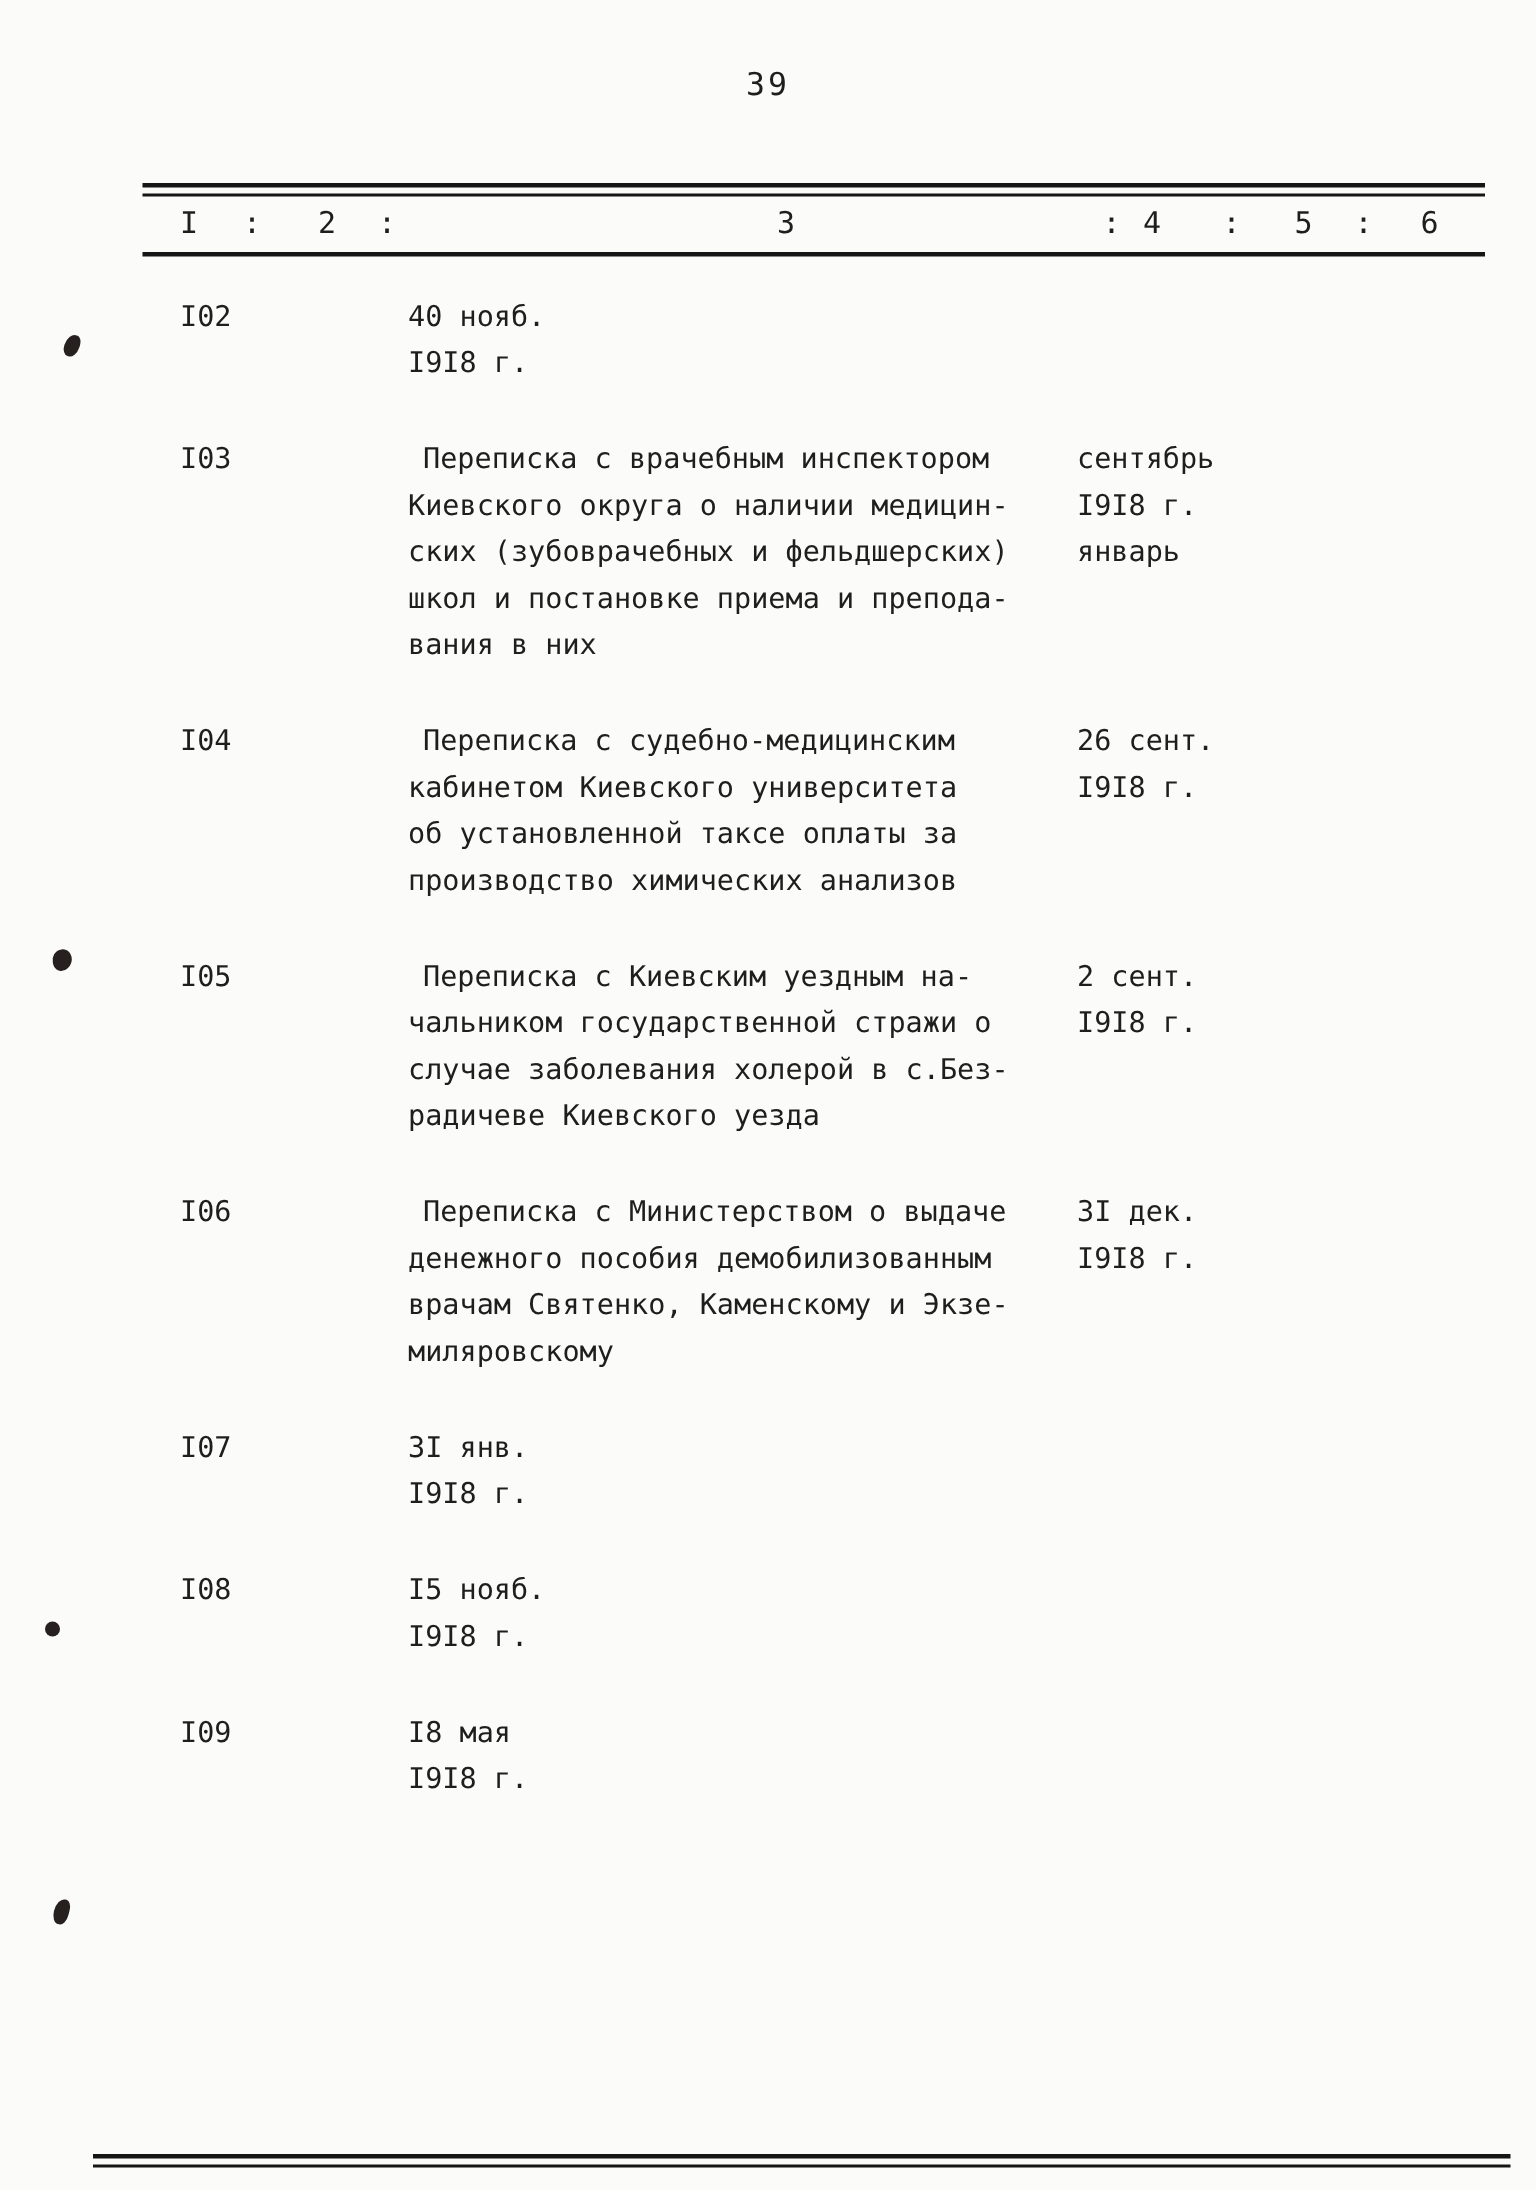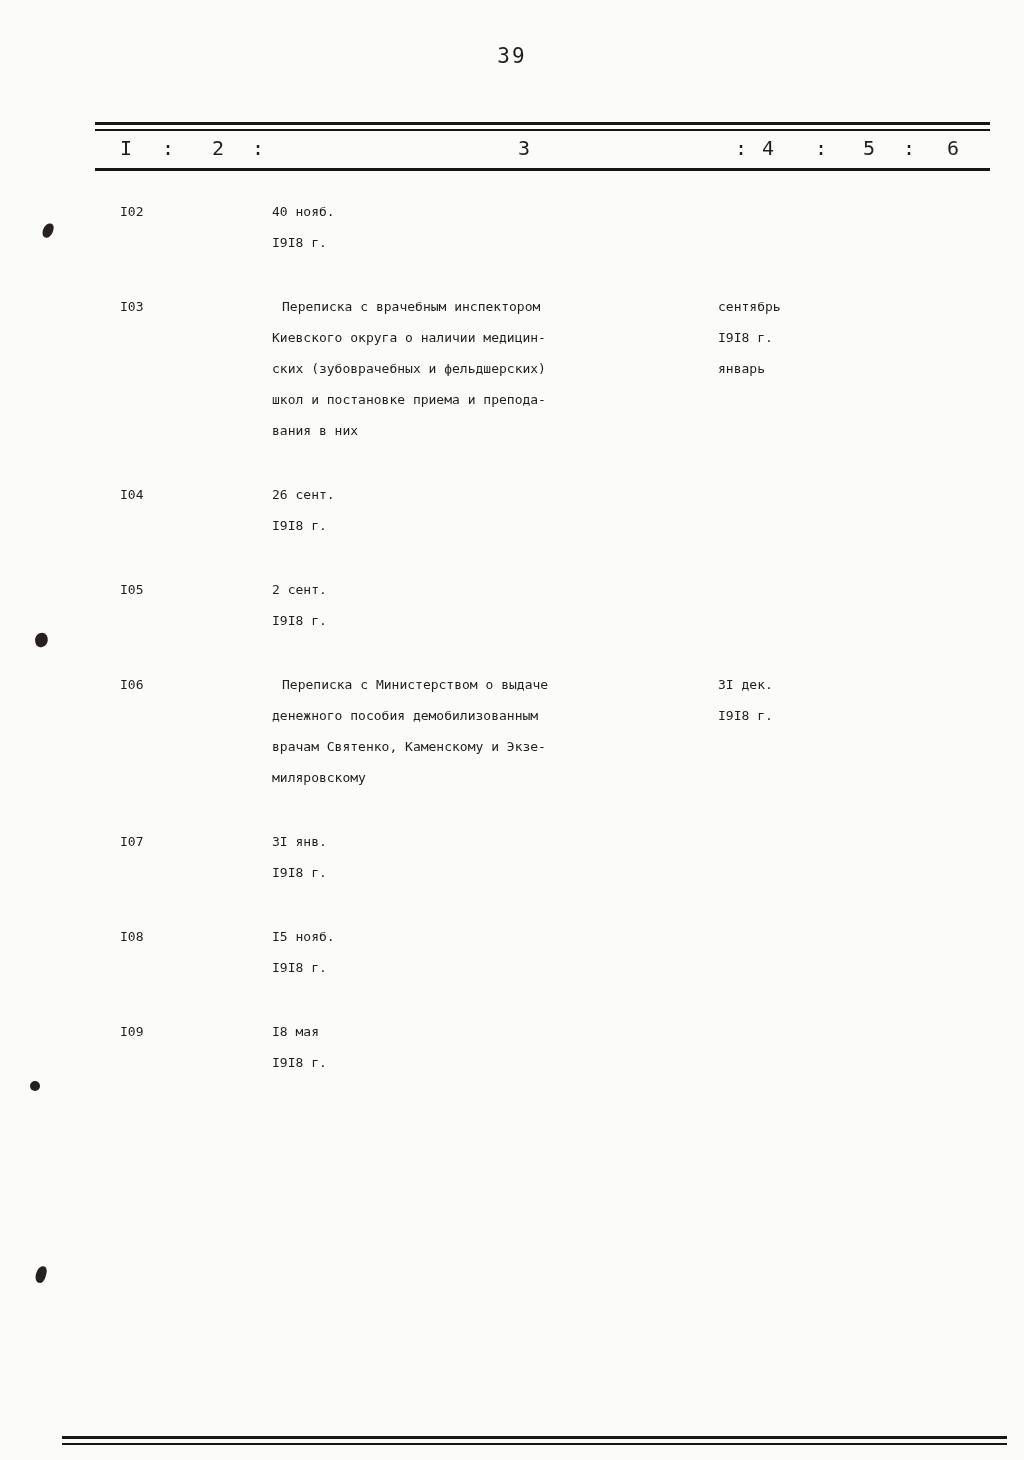--- a/index.html
+++ b/index.html
@@ -59,21 +59,21 @@
   .entries {
     position: absolute;
     top: 196px;
     left: 0;
     width: 100%;
   }
   .entry {
     display: flex;
     align-items: flex-start;
     margin-bottom: 33px;
-    font-size: 13px;
+    font-size: 19px;
     line-height: 31px;
   }
   .entry-num {
     margin-left: 120px;
     width: 152px;
     flex: 0 0 152px;
   }
   .entry-desc {
     width: 446px;
     flex: 0 0 446px;
@@ -135,26 +135,34 @@
 ских (зубоврачебных и фельдшерских)
 школ и постановке приема и препода-
 вания в них</div>
       <div class="entry-date">сентябрь
 I9I8 г.
 январь</div>
     </div>
 
     <div class="entry">
       <div class="entry-num">I04</div>
+      <div class="entry-desc">Переписка с судебно-медицинским
+кабинетом Киевского университета
+об установленной таксе оплаты за
+производство химических анализов</div>
       <div class="entry-date">26 сент.
 I9I8 г.</div>
     </div>
 
     <div class="entry">
       <div class="entry-num">I05</div>
+      <div class="entry-desc">Переписка с Киевским уездным на-
+чальником государственной стражи о
+случае заболевания холерой в с.Без-
+радичеве Киевского уезда</div>
       <div class="entry-date">2 сент.
 I9I8 г.</div>
     </div>
 
     <div class="entry">
       <div class="entry-num">I06</div>
       <div class="entry-desc">Переписка с Министерством о выдаче
 денежного пособия демобилизованным
 врачам Святенко, Каменскому и Экзе-
 миляровскому</div>

